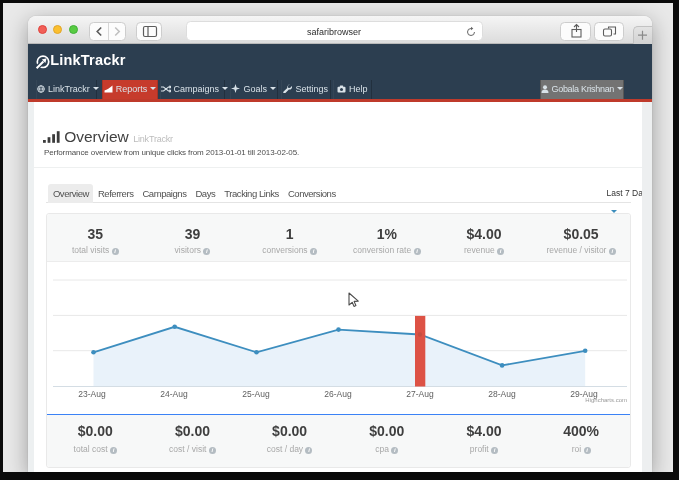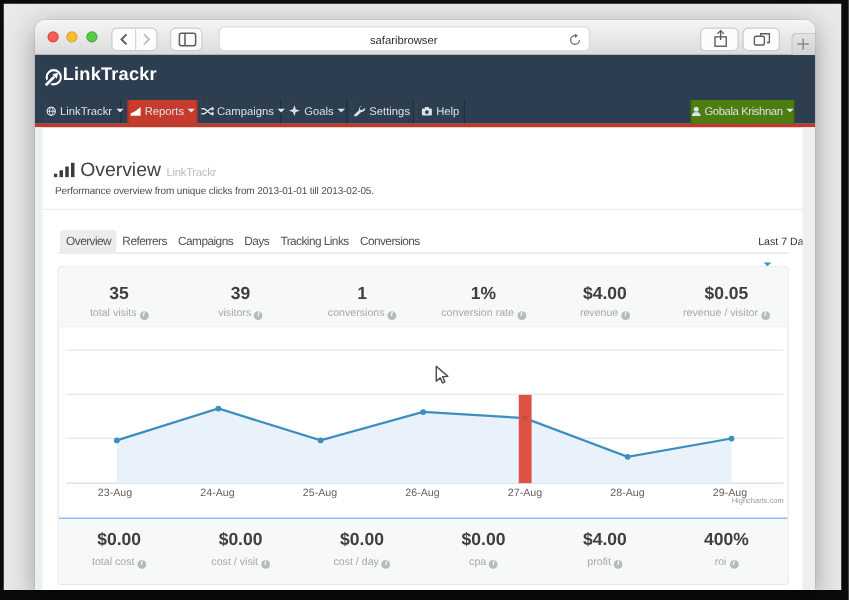--- a/index.html
+++ b/index.html
@@ -10,21 +10,21 @@
 
 .toolbar { position:absolute; left:0; top:0; width:100%; height:28.5px; background:linear-gradient(#f5f5f5, #dcdcdc); border-bottom:1px solid #b9b9b9; }
 .tl { position:absolute; top:9.8px; width:9px; height:9px; border-radius:50%; }
 .tl.r { left:10px; background:#f15f57; border:0.5px solid #e0443e; }
 .tl.y { left:25.5px; background:#fbbf2e; border:0.5px solid #e0a62c; }
 .tl.g { left:41px; background:#58cb42; border:0.5px solid #42b03a; }
 .btn { position:absolute; top:6.5px; height:18.5px; background:#fcfcfc; border:1px solid #cdcdcd; border-radius:4.5px; }
 .navseg { left:61px; width:37px; }
 .navseg .div { position:absolute; left:18px; top:0; width:1px; height:100%; background:#d6d6d6; }
 .sidebarbtn { left:108px; width:26.5px; }
-.urlbar { left:147px; width:297px; top:5.5px; height:20px; border-radius:4.5px; background:#fff; border:1px solid #ddd; }
+.urlbar { left:158px; width:297px; top:5.5px; height:20px; border-radius:4.5px; background:#fff; border:1px solid #ddd; }
 .urltext { position:absolute; width:100%; top:5px; text-align:center; font-size:9px; color:#2c2c2c; }
 .sharebtn { left:532px; width:31px; }
 .tabsbtn { left:566.5px; width:30px; }
 .plustab { position:absolute; left:605.5px; top:10px; width:19px; height:18.5px; background:linear-gradient(#e3e3e3,#d2d2d2); border:1px solid #c2c2c2; border-right:none; border-bottom:none; border-radius:5px 0 0 0; }
 
 .brandbar { position:absolute; left:0; top:28.5px; width:100%; height:35.5px; background:#2c3e50; }
 .navbar { position:absolute; left:0; top:64px; width:100%; height:19px; background:#2c3e50; }
 .redline { position:absolute; left:0; top:83px; width:100%; height:3px; background:#bf3a2b; }
 .logo { position:absolute; left:22.7px; top:7.5px; color:#fff; font-size:14.5px; font-weight:bold; letter-spacing:0.2px; }
 .navitem { position:absolute; top:0; height:19px; color:#d9e2e8; font-size:9px; line-height:18px; white-space:nowrap; border-right:1px solid rgba(0,0,0,0.22); border-left:1px solid rgba(255,255,255,0.04); text-align:center; }
@@ -133,21 +133,21 @@
             <path d="M4.5 0 L5.6 3.4 L9 4.5 L5.6 5.6 L4.5 9 L3.4 5.6 L0 4.5 L3.4 3.4 Z" fill="#d9e2e8"></path>
           </svg></span>Goals<span class="caret"></span></div>
     <div class="navitem" style="left:253px; width:50.5px;"><span class="ico"><svg width="9" height="9" viewBox="0 0 9 9">
             <path d="M6.8 0.6 a2.6 2.6 0 0 0 -2.5 3.3 L0.6 7.6 a1.1 1.1 0 0 0 1.6 1.6 L5.9 5.5 a2.6 2.6 0 0 0 3 -3.4 L7 4 5 3.8 4.8 1.8 Z" fill="#d9e2e8"></path>
           </svg></span>Settings</div>
     <div class="navitem" style="left:305px; width:39.5px;"><span class="ico"><svg width="9" height="8" viewBox="0 0 9 8">
             <rect x="0.5" y="1.8" width="8" height="5.6" rx="1" fill="#d9e2e8"></rect>
             <rect x="2.8" y="0.5" width="3.4" height="1.6" rx="0.6" fill="#d9e2e8"></rect>
             <circle cx="4.5" cy="4.6" r="1.5" fill="#2c3e50"></circle>
           </svg></span>Help</div>
-    <div class="navitem" style="left:524px; width:84.5px; background:#4d7c0f; border-color:rgba(0,0,0,0.25); letter-spacing:-0.3px;"><span class="ico"><svg width="8" height="8" viewBox="0 0 8 8">
+    <div class="navitem" style="left:512px; width:84.5px; background:#737373; border-color:rgba(0,0,0,0.25); letter-spacing:-0.3px;"><span class="ico"><svg width="8" height="8" viewBox="0 0 8 8">
             <circle cx="4" cy="2.3" r="2" fill="#d9e2e8"></circle>
             <path d="M0.5 8 C0.5 5.6 2 4.6 4 4.6 C6 4.6 7.5 5.6 7.5 8 Z" fill="#d9e2e8"></path>
           </svg></span>Gobala Krishnan<span class="caret"></span></div>
   </div>
   <div class="redline"></div>
 
   <div class="content">
     <div class="h1row">
       <svg width="19" height="13" viewBox="0 0 19 13" style="vertical-align:-1px;">
           <rect x="0" y="10" width="2.8" height="2.8" fill="#3b3b3b"></rect>

